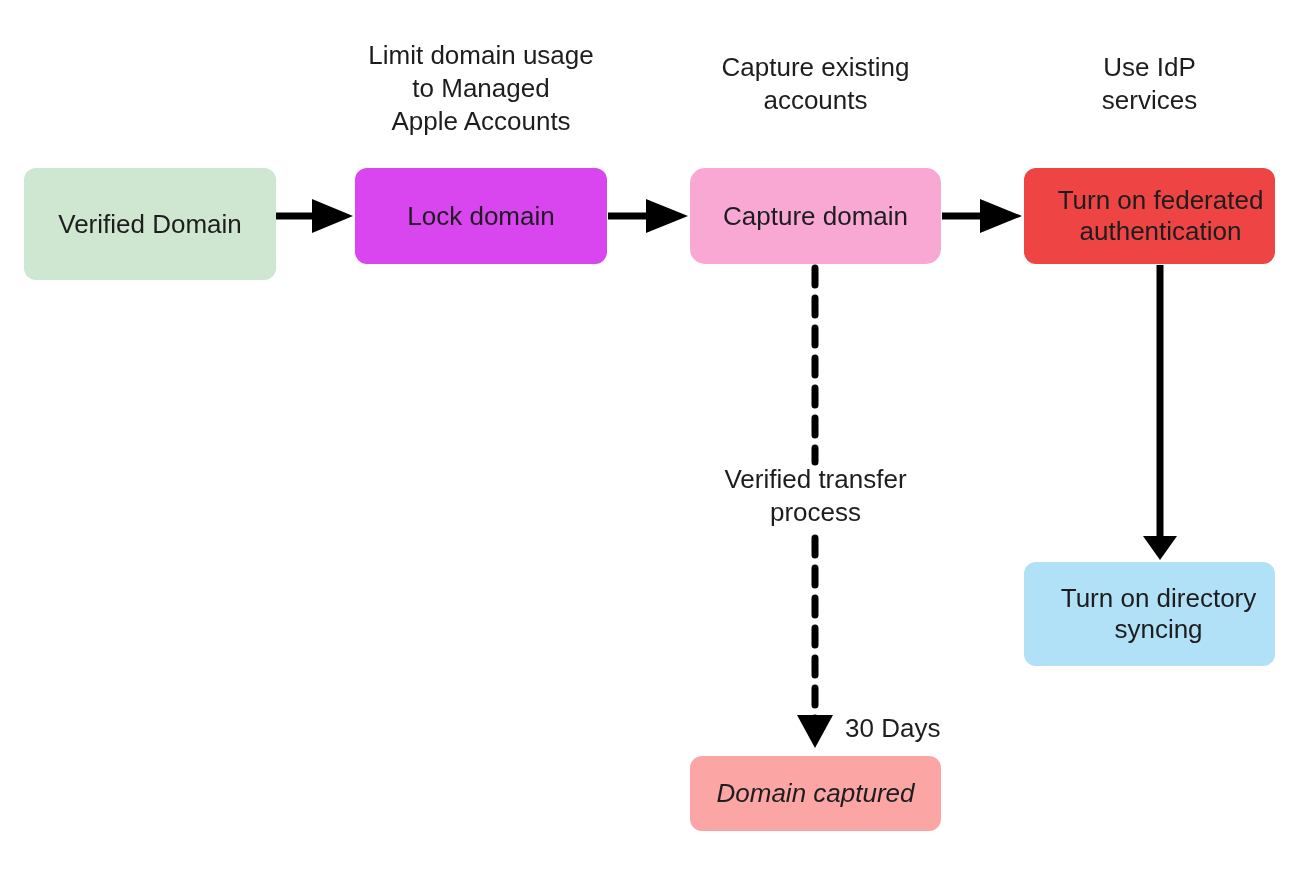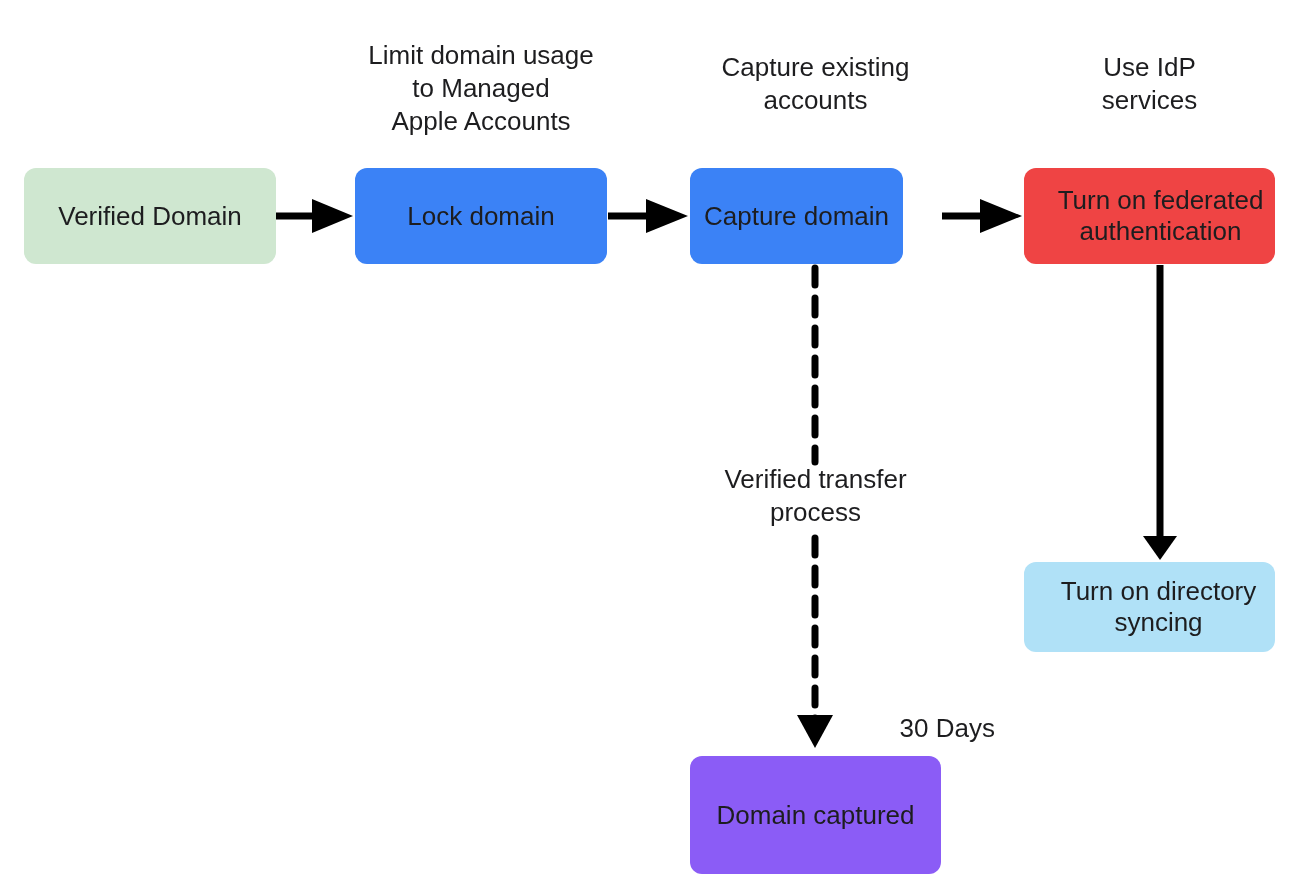--- a/index.html
+++ b/index.html
@@ -46,21 +46,21 @@
   }
   .edge-caption {
     position: absolute;
     text-align: center;
     font-size: 26px;
     line-height: 1.26;
     color: #1d1d1f;
     white-space: pre-line;
   }
   .caption-left {
-    text-align: right;
+    text-align: left;
   }
 </style>
 </head>
 <body>
 
 <div id="diagram-root">
 
   <svg class="diagram-svg" viewBox="0 0 1296 896" aria-hidden="true">
 
     <g>
@@ -84,43 +84,43 @@
     </g>
 
     <g>
       <line x1="815" y1="268" x2="815" y2="462" stroke="#000000" stroke-width="7" stroke-dasharray="17 13" stroke-linecap="round"></line>
       <line x1="815" y1="538" x2="815" y2="722" stroke="#000000" stroke-width="7" stroke-dasharray="17 13" stroke-linecap="round"></line>
       <polygon points="797,715 833,715 815,748" fill="#000000"></polygon>
     </g>
 
   </svg>
 
-  <div class="node-box" style="left:24px; top:168px; width:252px; height:96px; background:#cfe7d0;">
+  <div class="node-box" style="left:24px; top:168px; width:252px; height:112px; background:#cfe7d0;">
     <span class="node-label">Verified Domain</span>
   </div>
 
-  <div class="node-box" style="left:355px; top:168px; width:252px; height:96px; background:#3b82f6;">
+  <div class="node-box" style="left:355px; top:168px; width:252px; height:96px; background:#d946ef;">
     <span class="node-label">Lock domain</span>
   </div>
 
-  <div class="node-box" style="left:690px; top:168px; width:213px; height:96px; background:#3b82f6;">
+  <div class="node-box" style="left:690px; top:168px; width:251px; height:96px; background:#f9a8d4;border-radius:15px;">
     <span class="node-label">Capture domain</span>
   </div>
 
   <div class="node-box" style="left:1024px; top:168px; width:251px; height:96px; background:#ef4444;padding-left:32px;">
     <span class="node-label">Turn on federated
 authentication</span>
   </div>
 
-  <div class="node-box" style="left:1024px; top:562px; width:251px; height:90px; background:#b0e1f7;padding-left:28px;">
+  <div class="node-box" style="left:1024px; top:562px; width:251px; height:104px; background:#b0e1f7;padding-left:28px;">
     <span class="node-label">Turn on directory
 syncing</span>
   </div>
 
-  <div class="node-box" style="left:690px; top:756px; width:251px; height:118px; background:#8b5cf6;">
+  <div class="node-box" style="left:690px; top:756px; width:251px; height:75px; background:#fca5a5;font-style:italic;">
     <span class="node-label">Domain captured</span>
   </div>
 
   <div class="edge-caption" style="left:331px; top:39px; width:300px;">Limit domain usage
 to Managed
 Apple Accounts</div>
 
   <div class="edge-caption" style="left:665px; top:51px; width:301px;text-align:center;">Capture existing
 accounts</div>
 

